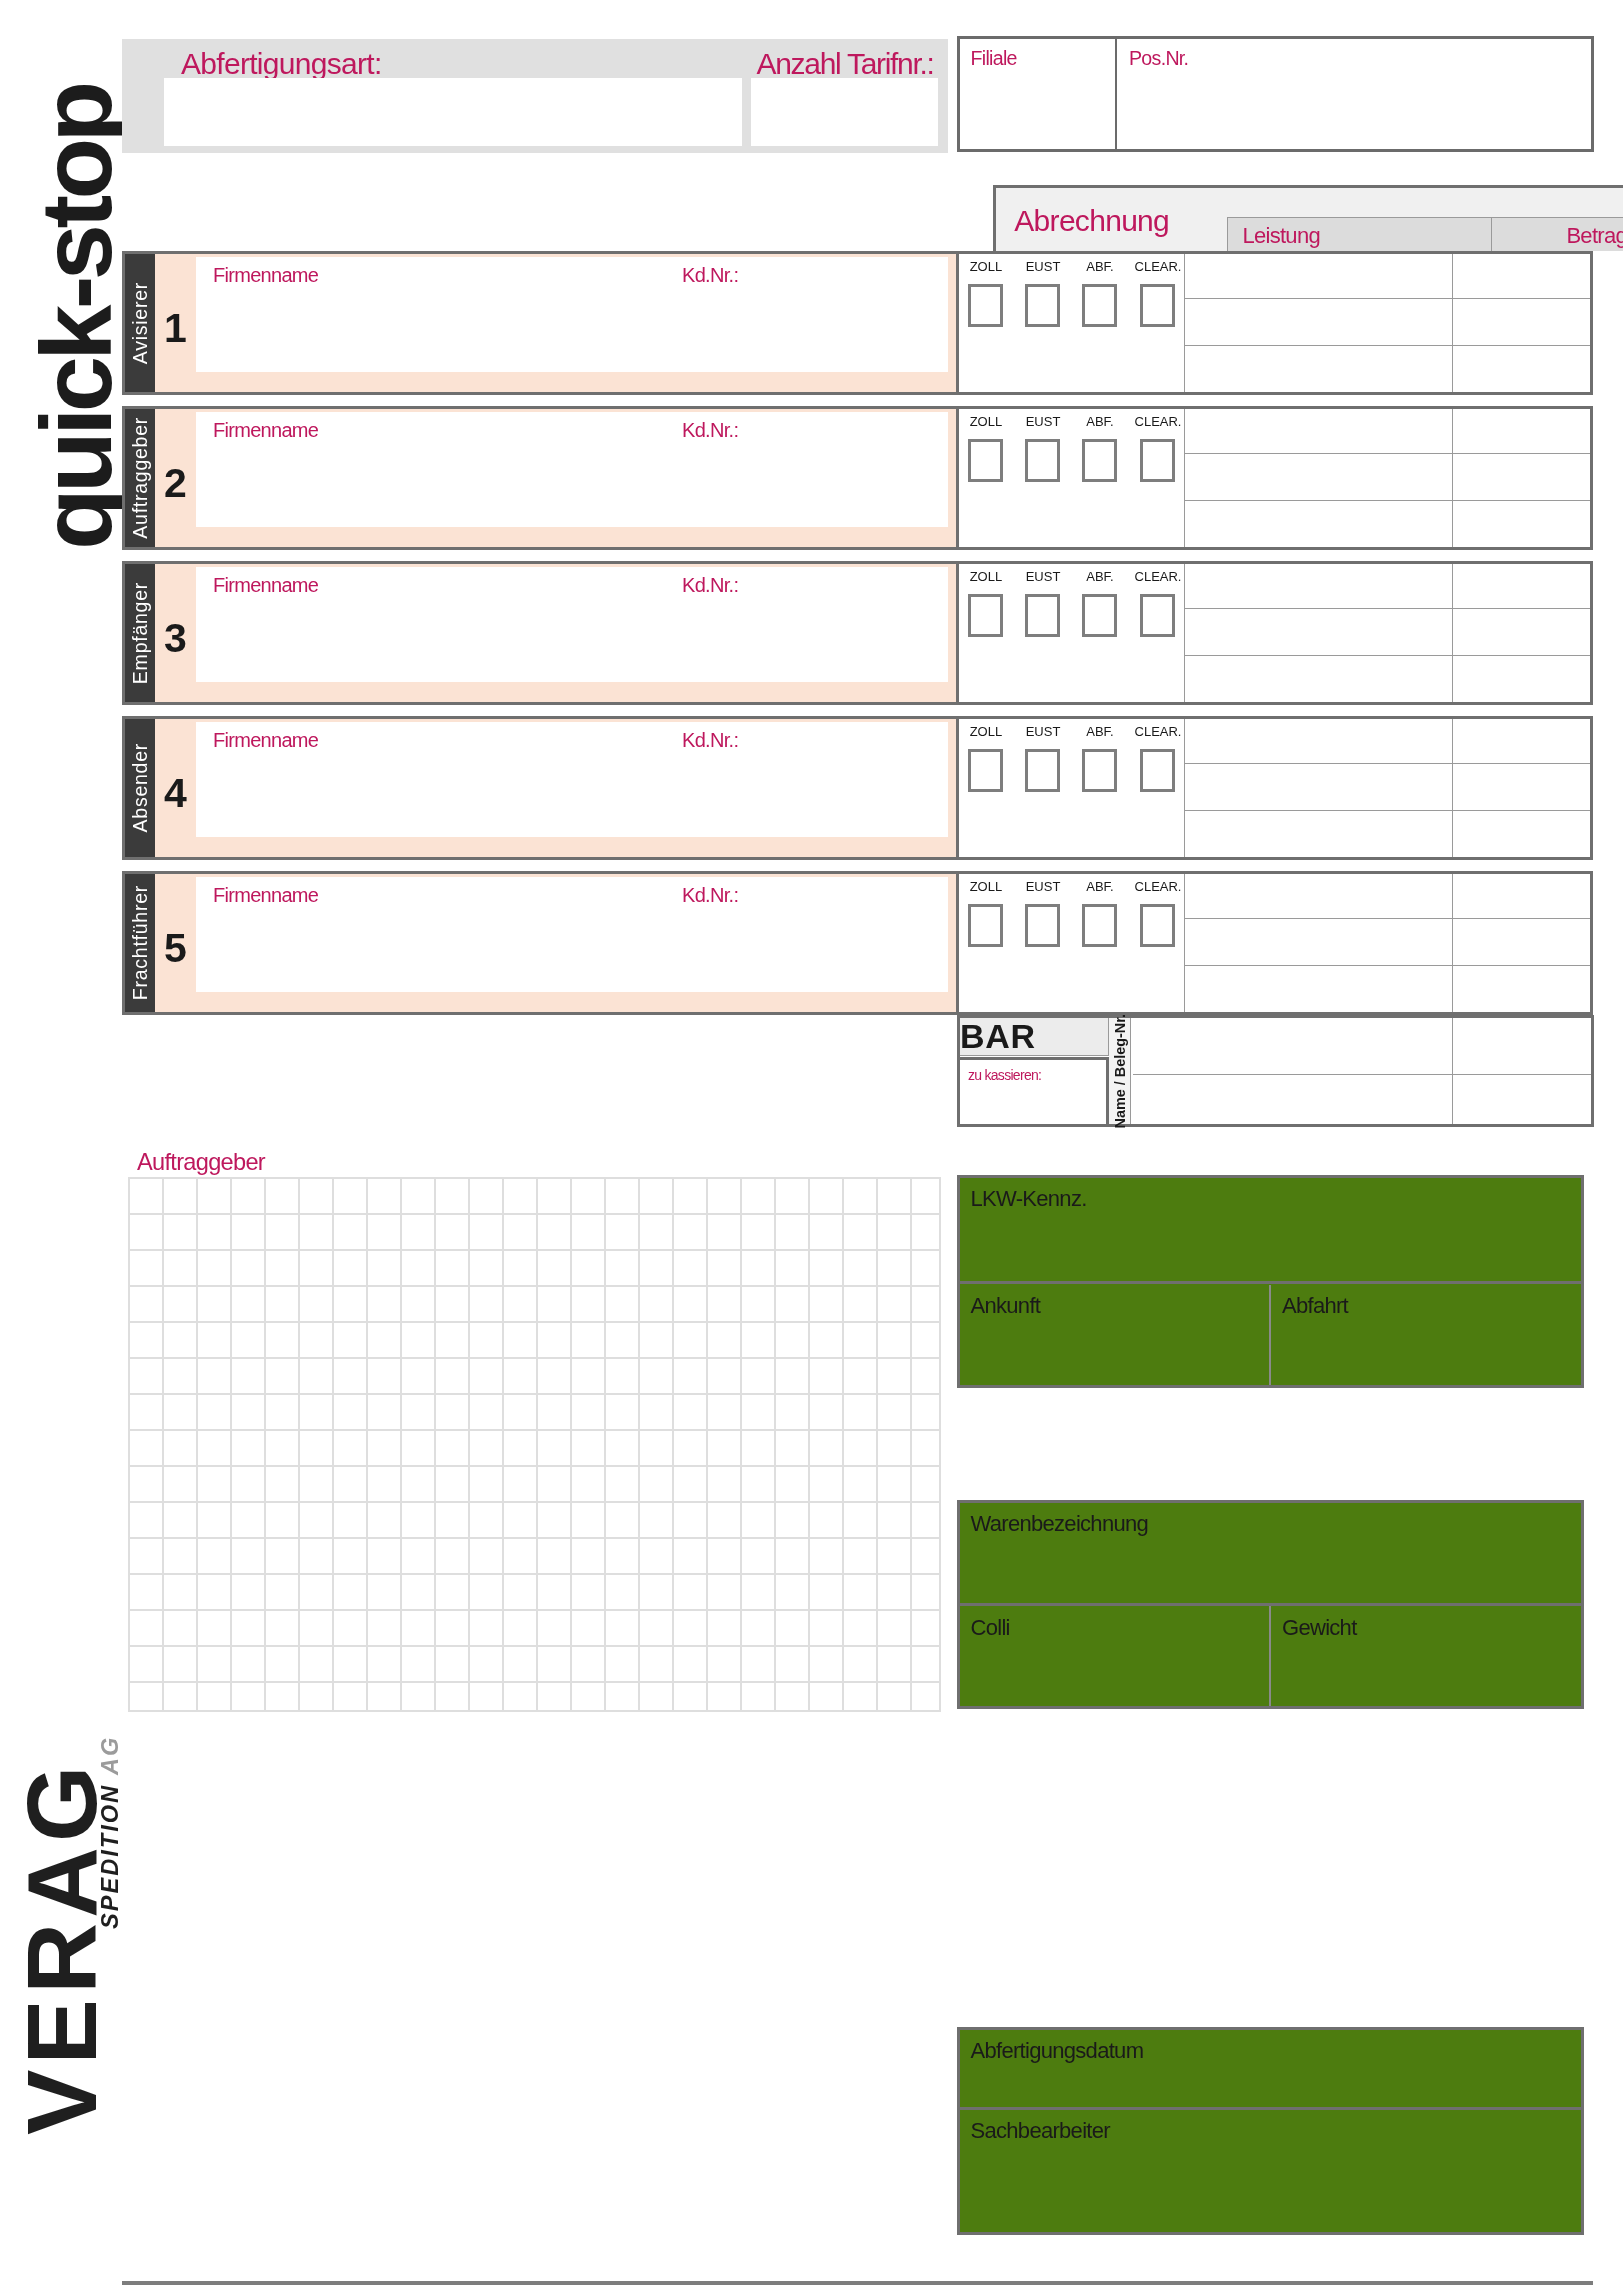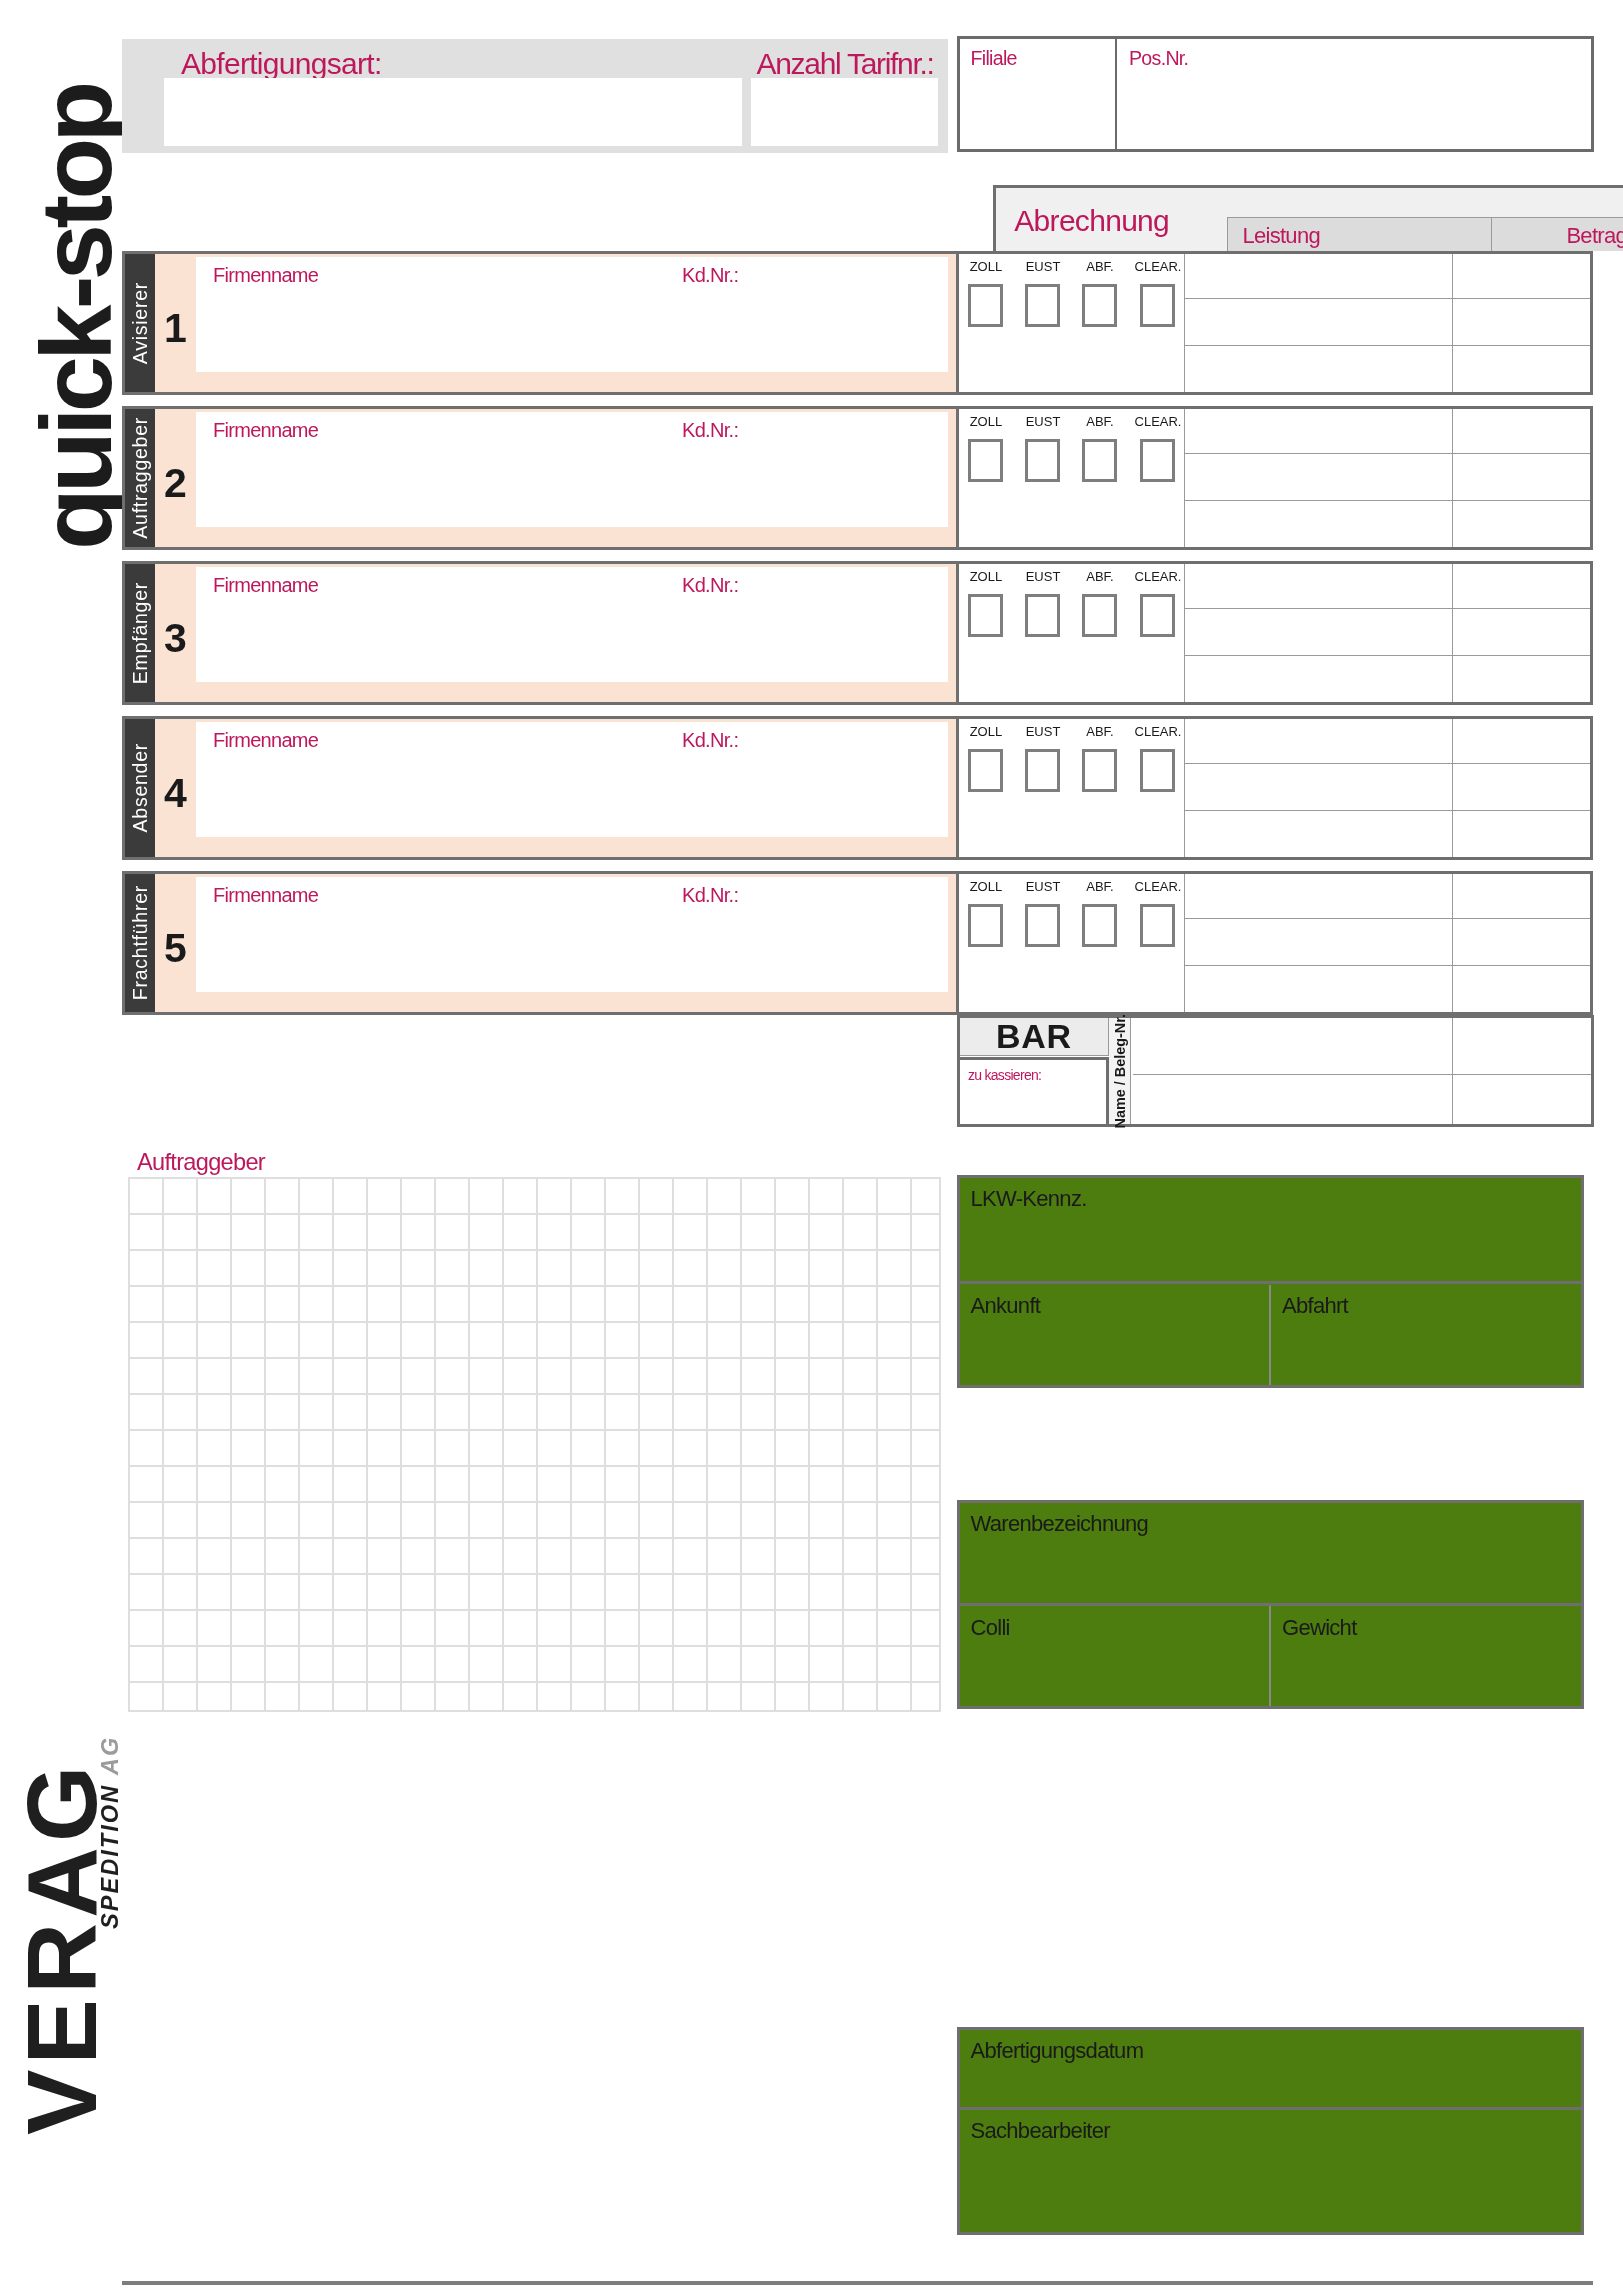--- a/index.html
+++ b/index.html
@@ -60,21 +60,21 @@
     white-space:nowrap; letter-spacing:0; }
   .checkbox { position:absolute; top:30px; left:0.7px; width:35px; height:43px; border:3.3px solid #7e7e7e; background:#fff; }
   .row-line { position:absolute; left:226px; right:0; height:1.3px; background:#9a9a9a; }
   .row-line.r1 { top:44px; } .row-line.r2 { top:91px; }
   .betrag-line { position:absolute; left:493px; top:0; bottom:0; width:1.3px; background:#9a9a9a; }
 
   
   #bar-section { left:957px; top:1015px; width:637px; height:112px; border:3.9px solid #6f6f6f; background:#fff; }
   #bar-header { left:0; top:0; width:149px; height:38px; background:#ececec;
     border-right:1.3px solid #9a9a9a; border-bottom:1.3px solid #9a9a9a;
-    display:flex; align-items:center; justify-content:center; }
+    display:flex; align-items:center; }
   #bar-title { font-size:34px; font-weight:bold; letter-spacing:0.7px; }
   #zu-box { left:0; top:39px; width:149px; bottom:0; border-top:3.3px solid #6f6f6f; border-right:3.3px solid #6f6f6f; }
   #zu-label { left:7.9px; top:6.5px; font-size:14px; }
   #name-strip { left:149px; top:0; bottom:0; width:22px; background:#f3f3f3; border-right:1.3px solid #9a9a9a;
     display:flex; align-items:center; justify-content:center; }
   #name-strip-label { font-size:14.4px; font-weight:bold; white-space:nowrap; }
   #bar-rows { left:173px; top:0; right:0; bottom:0; }
   #bar-row-divider { left:0; right:0; top:56px; height:1.3px; background:#9a9a9a; }
   #bar-betrag-line { left:319px; top:0; bottom:0; width:1.3px; background:#9a9a9a; }
 

